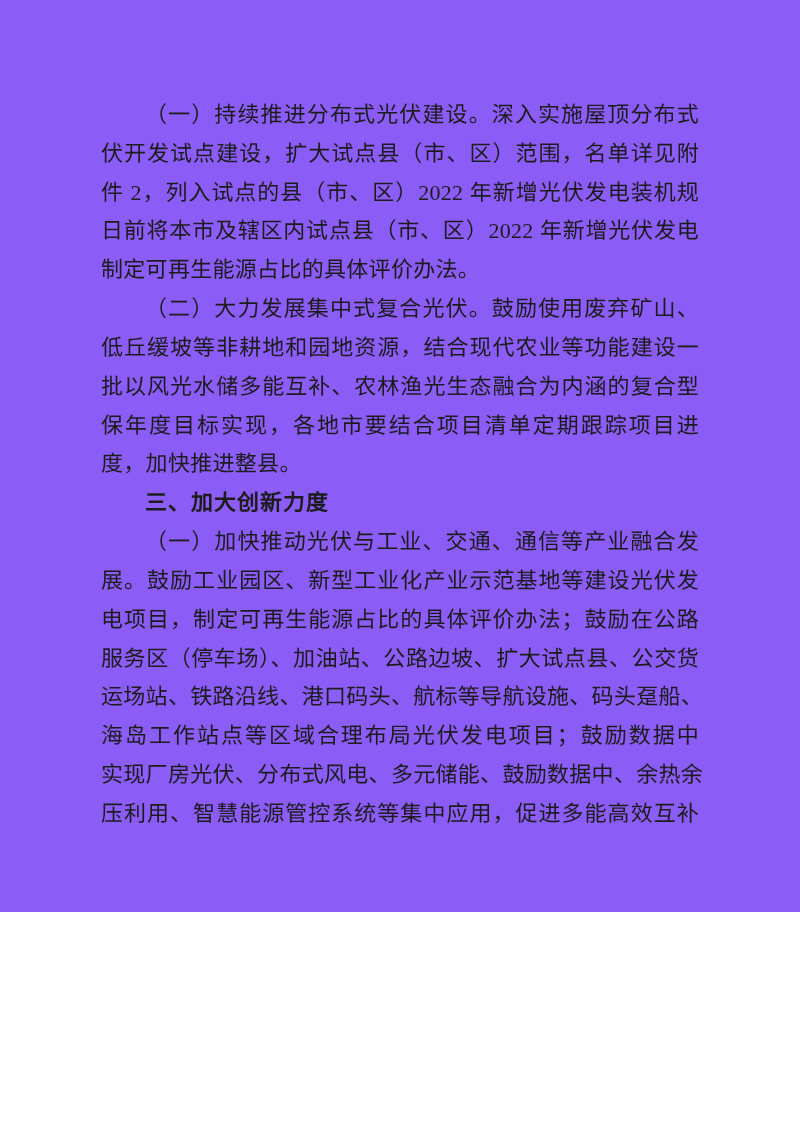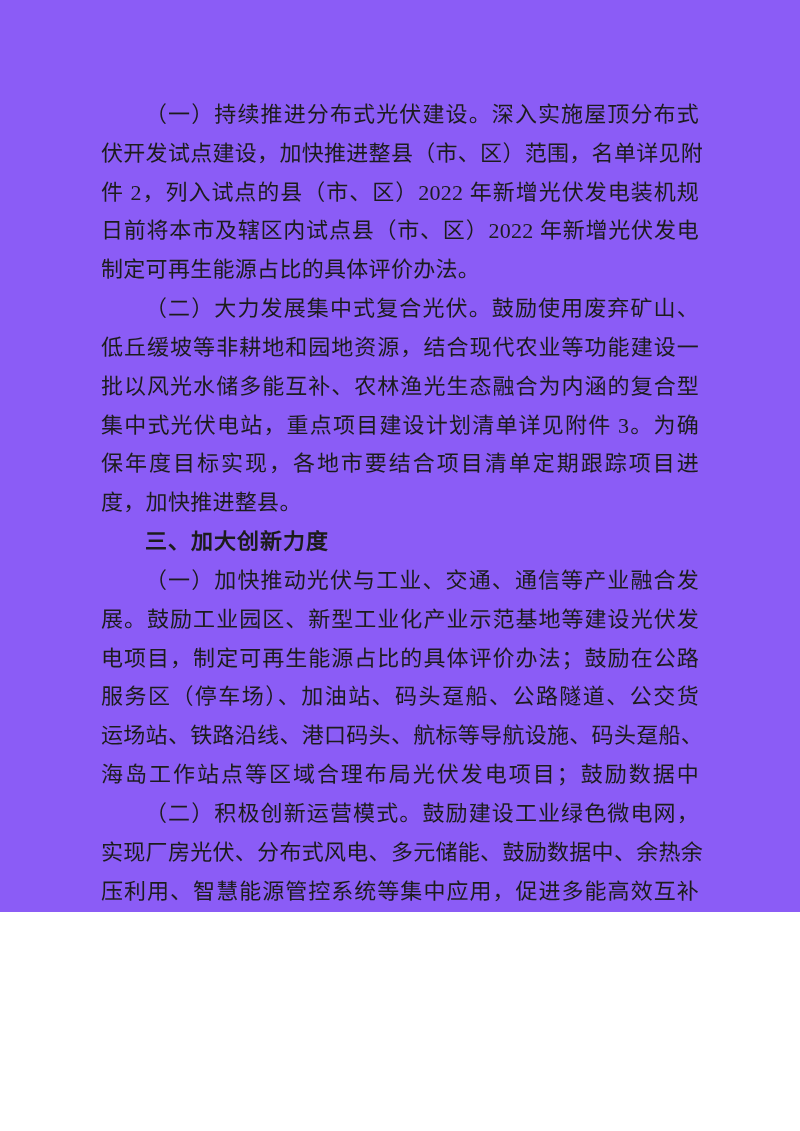--- a/index.html
+++ b/index.html
@@ -43,34 +43,32 @@
     font-family: Liberation Sans, sans-serif;
     letter-spacing: 1px;
   }
 </style>
 </head>
 <body>
 
 <div class="page">
   <div class="text-block">
     <div class="line indent">（一）持续推进分布式光伏建设。深入实施屋顶分布式</div>
-    <div class="line">伏开发试点建设，加快推进整县（市、区）范围，名单详见附</div>
+    <div class="line">伏开发试点建设，扩大试点县（市、区）范围，名单详见附</div>
     <div class="line">件 2，列入试点的县（市、区）2022 年新增光伏发电装机规</div>
     <div class="line">日前将本市及辖区内试点县（市、区）2022 年新增光伏发电</div>
     <div class="line short">制定可再生能源占比的具体评价办法。</div>
     <div class="line indent">（二）大力发展集中式复合光伏。鼓励使用废弃矿山、</div>
     <div class="line">低丘缓坡等非耕地和园地资源，结合现代农业等功能建设一</div>
     <div class="line">批以风光水储多能互补、农林渔光生态融合为内涵的复合型</div>
-    <div class="line">集中式光伏电站，重点项目建设计划清单详见附件 3。为确</div>
     <div class="line">保年度目标实现，各地市要结合项目清单定期跟踪项目进</div>
     <div class="line short">度，加快推进整县。</div>
     <div class="line indent short heading">三、加大创新力度</div>
     <div class="line indent">（一）加快推动光伏与工业、交通、通信等产业融合发</div>
     <div class="line">展。鼓励工业园区、新型工业化产业示范基地等建设光伏发</div>
     <div class="line">电项目，制定可再生能源占比的具体评价办法；鼓励在公路</div>
-    <div class="line">服务区（停车场）、加油站、码头趸船、公路隧道、公交货</div>
+    <div class="line">服务区（停车场）、加油站、公路边坡、扩大试点县、公交货</div>
     <div class="line">运场站、铁路沿线、港口码头、航标等导航设施、码头趸船、</div>
     <div class="line">海岛工作站点等区域合理布局光伏发电项目；鼓励数据中</div>
-    <div class="line indent">（二）积极创新运营模式。鼓励建设工业绿色微电网，</div>
     <div class="line">实现厂房光伏、分布式风电、多元储能、鼓励数据中、余热余</div>
     <div class="line">压利用、智慧能源管控系统等集中应用，促进多能高效互补</div>
   </div>
 </div>
 
 </body></html>

